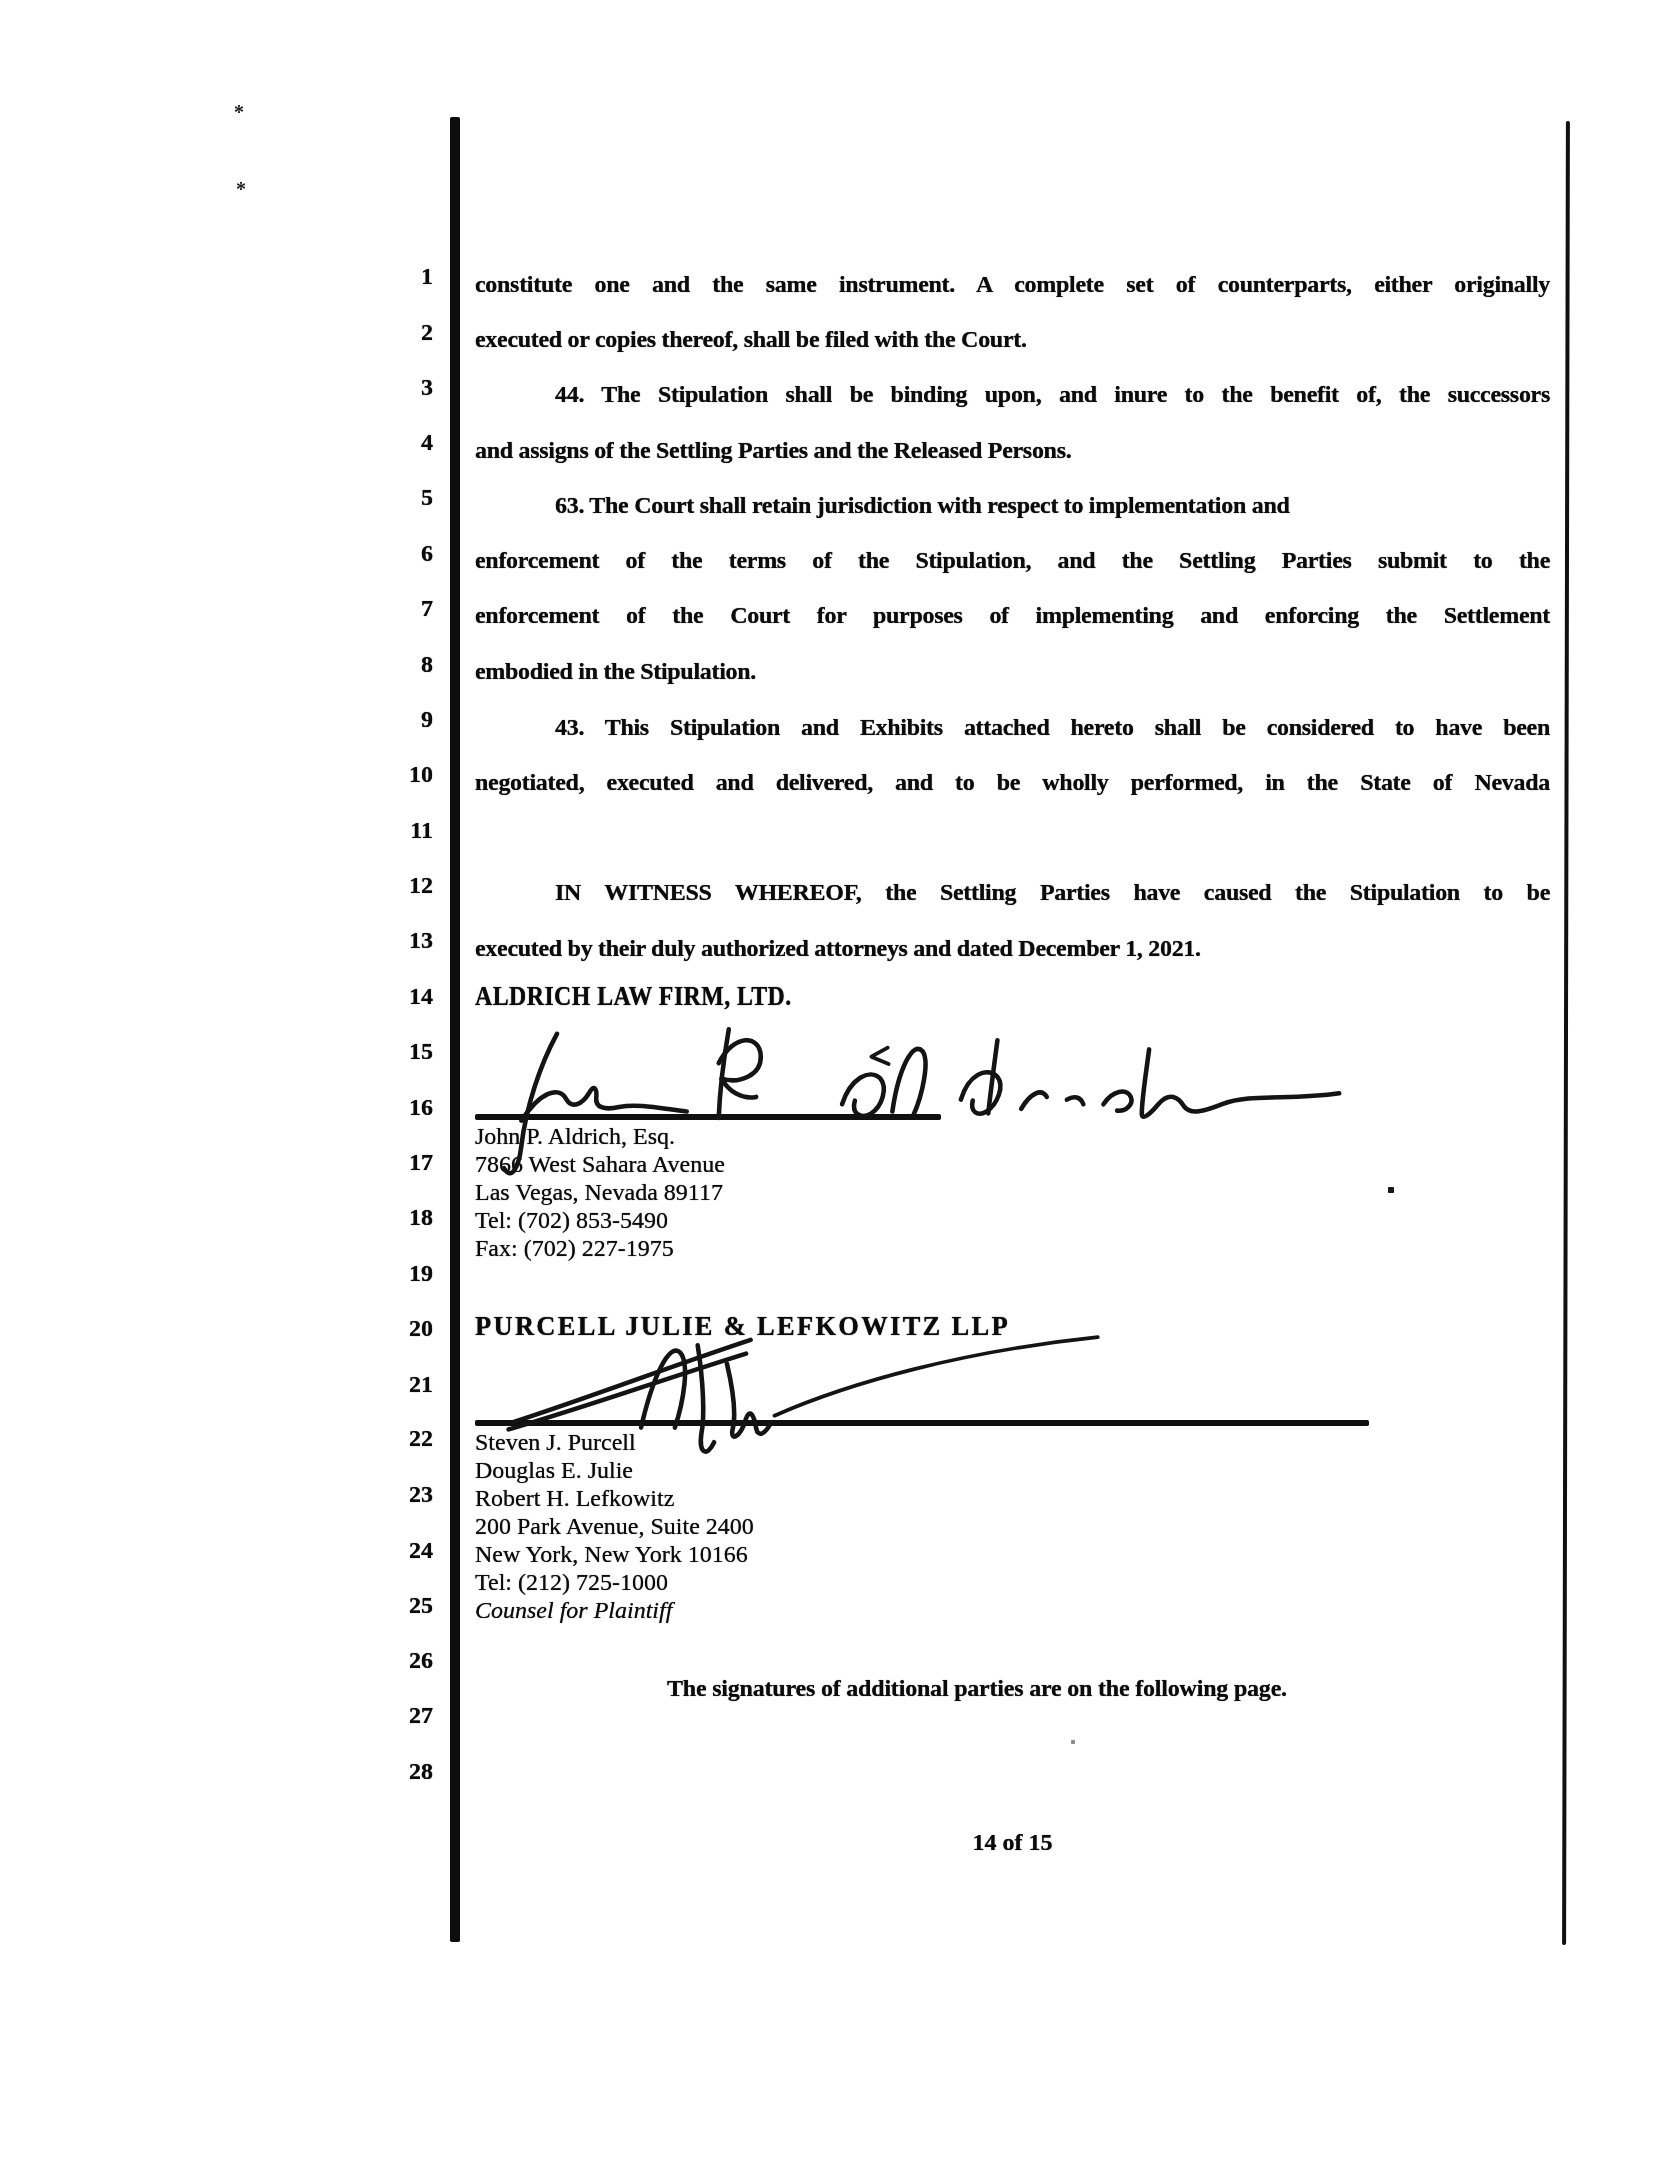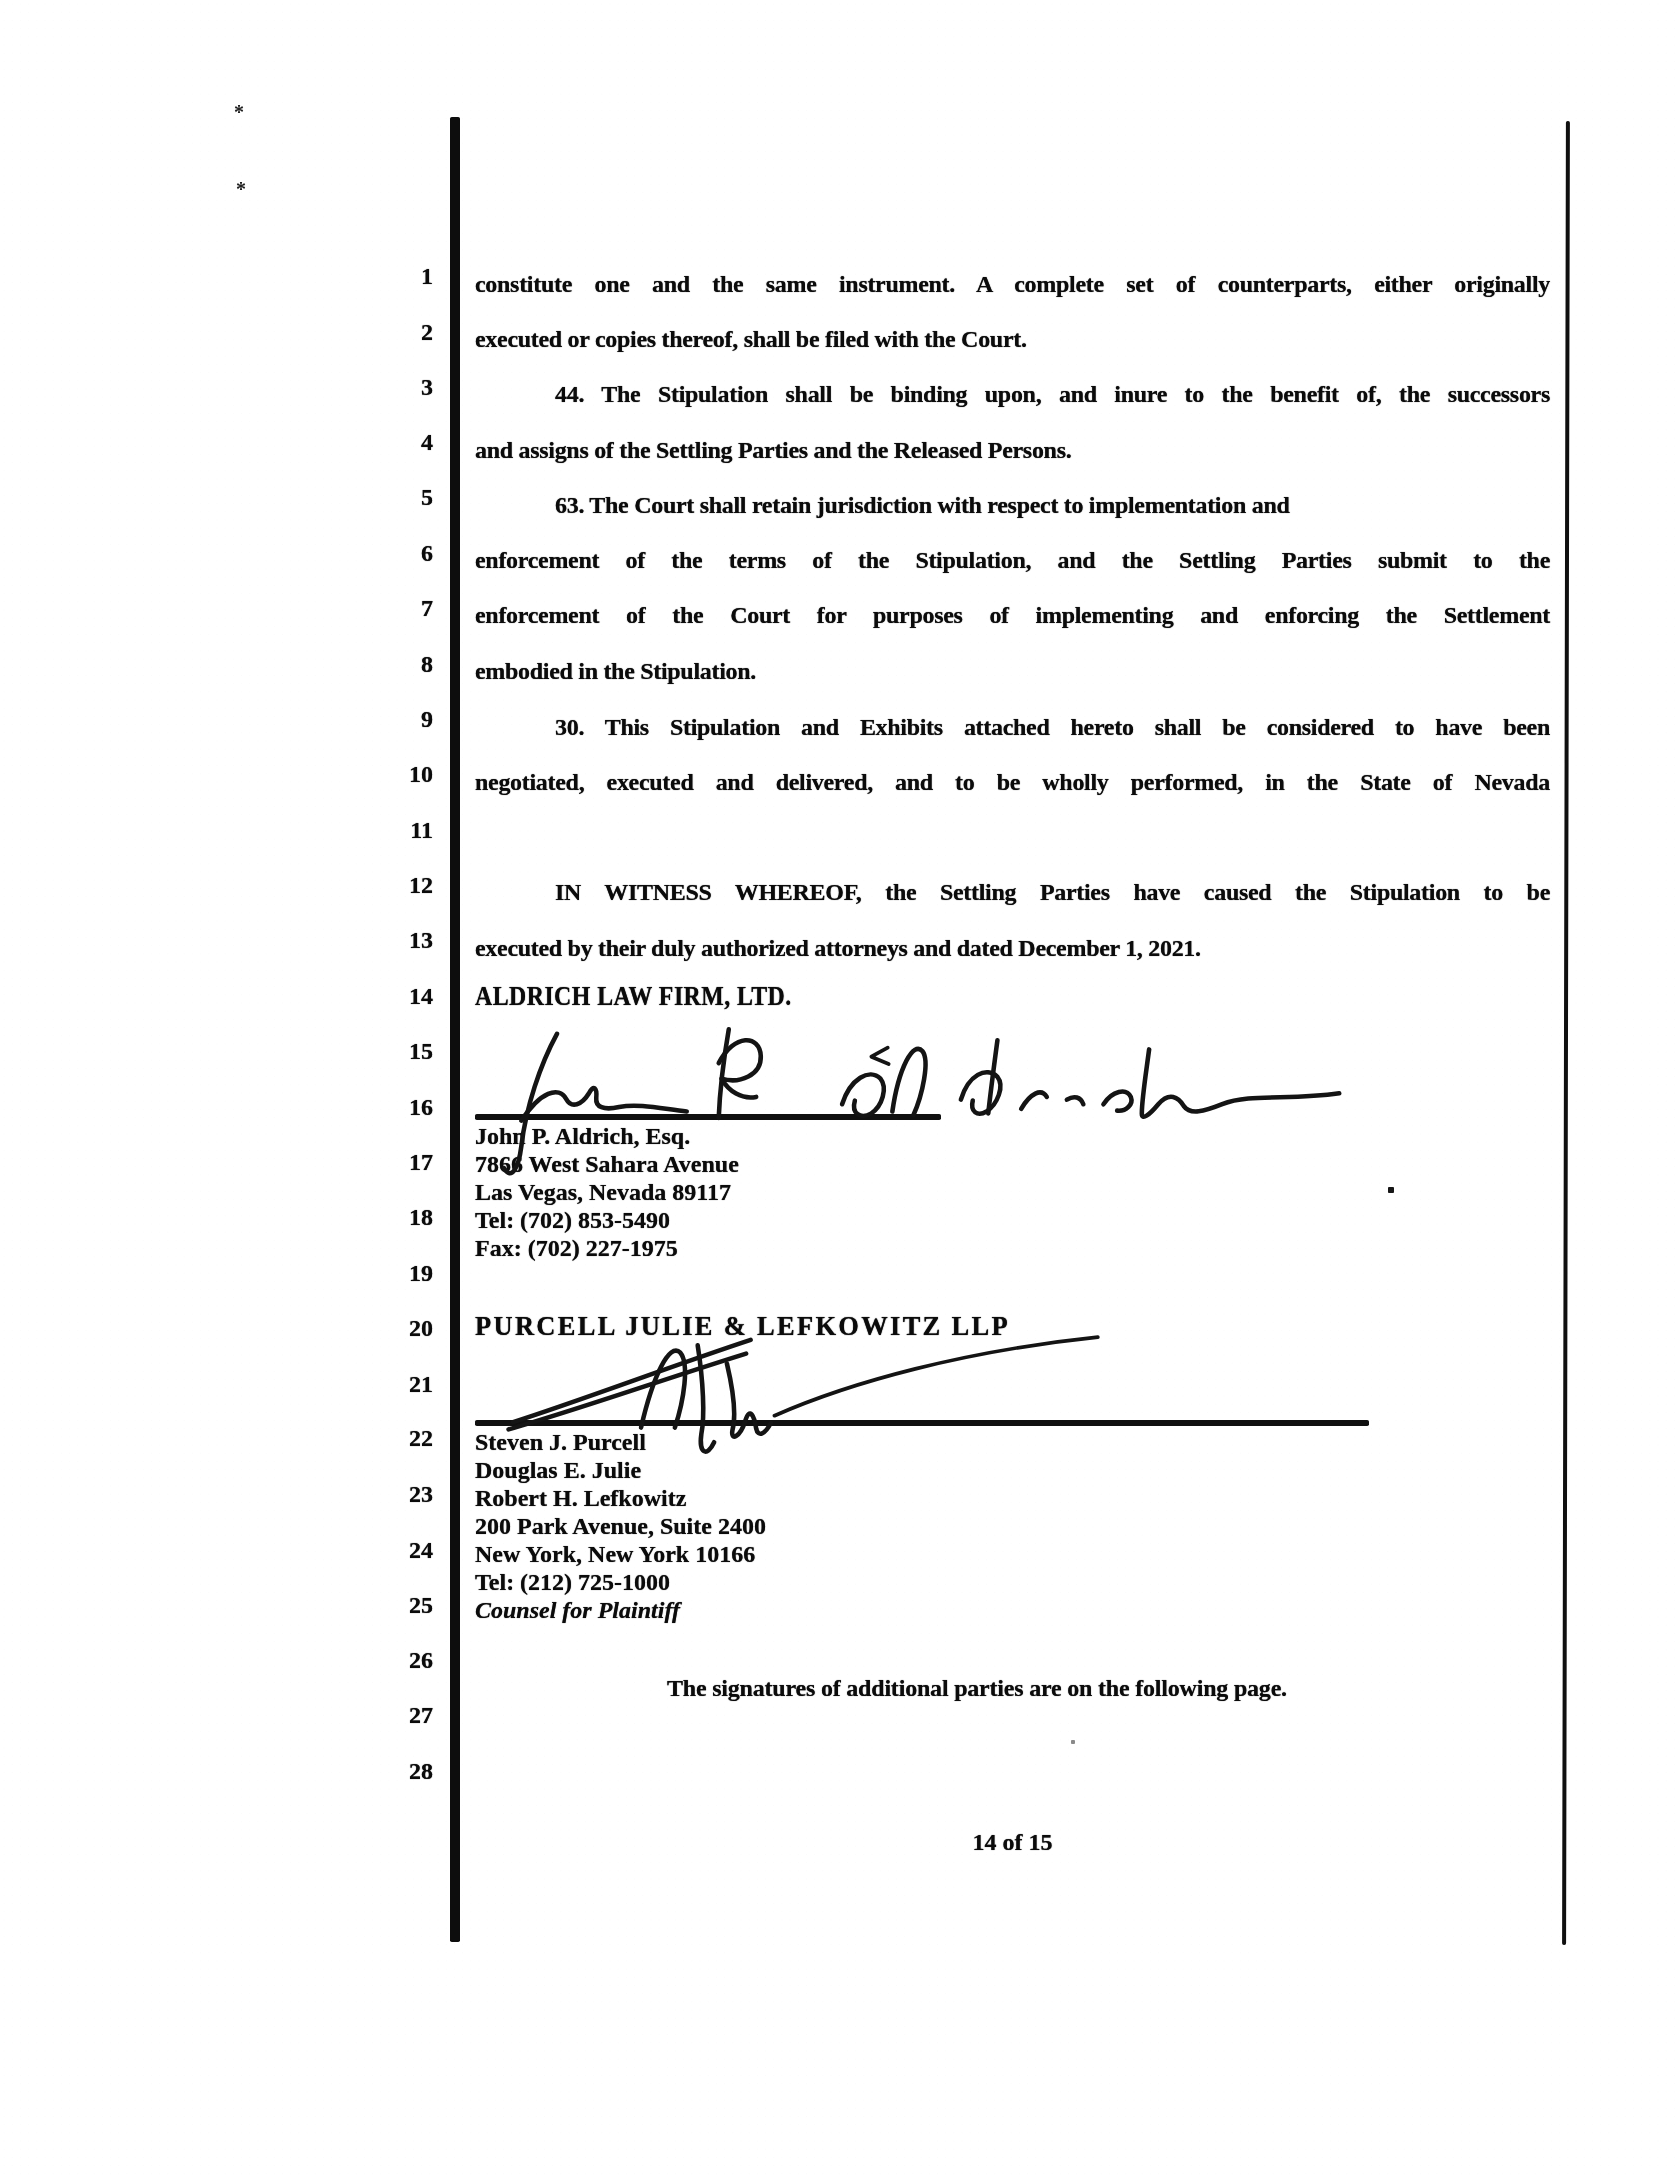--- a/index.html
+++ b/index.html
@@ -39,21 +39,21 @@
   .firm-heading{
     position:absolute;left:475px;
     font-size:26.5px;font-weight:bold;letter-spacing:0.5px;
     text-shadow:0 0 1.1px rgba(0,0,0,.9);
     white-space:nowrap;
   }
   .firm-heading.condensed{transform:scaleX(0.9);transform-origin:left top;}
   .firm-heading.spread{letter-spacing:2.3px;}
   .addr-block{
     position:absolute;left:475px;
-    font-size:24px;font-weight:bold;line-height:28px;
+    font-size:24px;font-weight:normal;line-height:28px;
     text-shadow:0 0 0.9px rgba(0,0,0,.8);
     white-space:nowrap;
   }
   .addr-block .italic{font-style:italic;}
   .sigline{
     position:absolute;height:5.5px;background:#101010;border-radius:1.8px;
   }
   .sig-svg{position:absolute;z-index:3;}
   .sig-svg path{fill:none;stroke:#141414;stroke-linecap:round;stroke-linejoin:round;}
   .note-line{
@@ -112,21 +112,21 @@
   <span class="lineno" style="top:1758px">28</span>
 
   <div class="bodyline justify" style="top:269px">constitute one and the same instrument. A complete set of counterparts, either originally</div>
   <div class="bodyline" style="top:324px">executed or copies thereof, shall be filed with the Court.</div>
   <div class="bodyline justify indent" style="top:379px">44. The Stipulation shall be binding upon, and inure to the benefit of, the successors</div>
   <div class="bodyline" style="top:435px">and assigns of the Settling Parties and the Released Persons.</div>
   <div class="bodyline indent" style="top:490px">63. The Court shall retain jurisdiction with respect to implementation and</div>
   <div class="bodyline justify" style="top:545px">enforcement of the terms of the Stipulation, and the Settling Parties submit to the</div>
   <div class="bodyline justify" style="top:600px">enforcement of the Court for purposes of implementing and enforcing the Settlement</div>
   <div class="bodyline" style="top:656px">embodied in the Stipulation.</div>
-  <div class="bodyline justify indent" style="top:712px">30. This Stipulation and Exhibits attached hereto shall be considered to have been</div>
+  <div class="bodyline justify indent" style="top:712px">43. This Stipulation and Exhibits attached hereto shall be considered to have been</div>
   <div class="bodyline justify" style="top:767px">negotiated, executed and delivered, and to be wholly performed, in the State of Nevada</div>
   <div class="bodyline justify indent" style="top:877px">IN WITNESS WHEREOF, the Settling Parties have caused the Stipulation to be</div>
   <div class="bodyline" style="top:933px">executed by their duly authorized attorneys and dated December 1, 2021.</div>
 
   <div class="firm-heading condensed" style="top:981px">ALDRICH LAW FIRM, LTD.</div>
 
   <svg class="sig-svg" style="left:493px;top:1011px" width="859" height="181" viewBox="0 0 940 198">
     <g stroke-width="5">
       <path d="M70,25 C52,58 36,105 31,148 C28,172 20,186 12,172"></path>
       <path d="M31,120 C52,88 72,82 80,96 C86,107 97,103 105,90 C110,80 114,84 113,95 C112,105 121,109 138,105 C160,101 185,107 212,110"></path>

